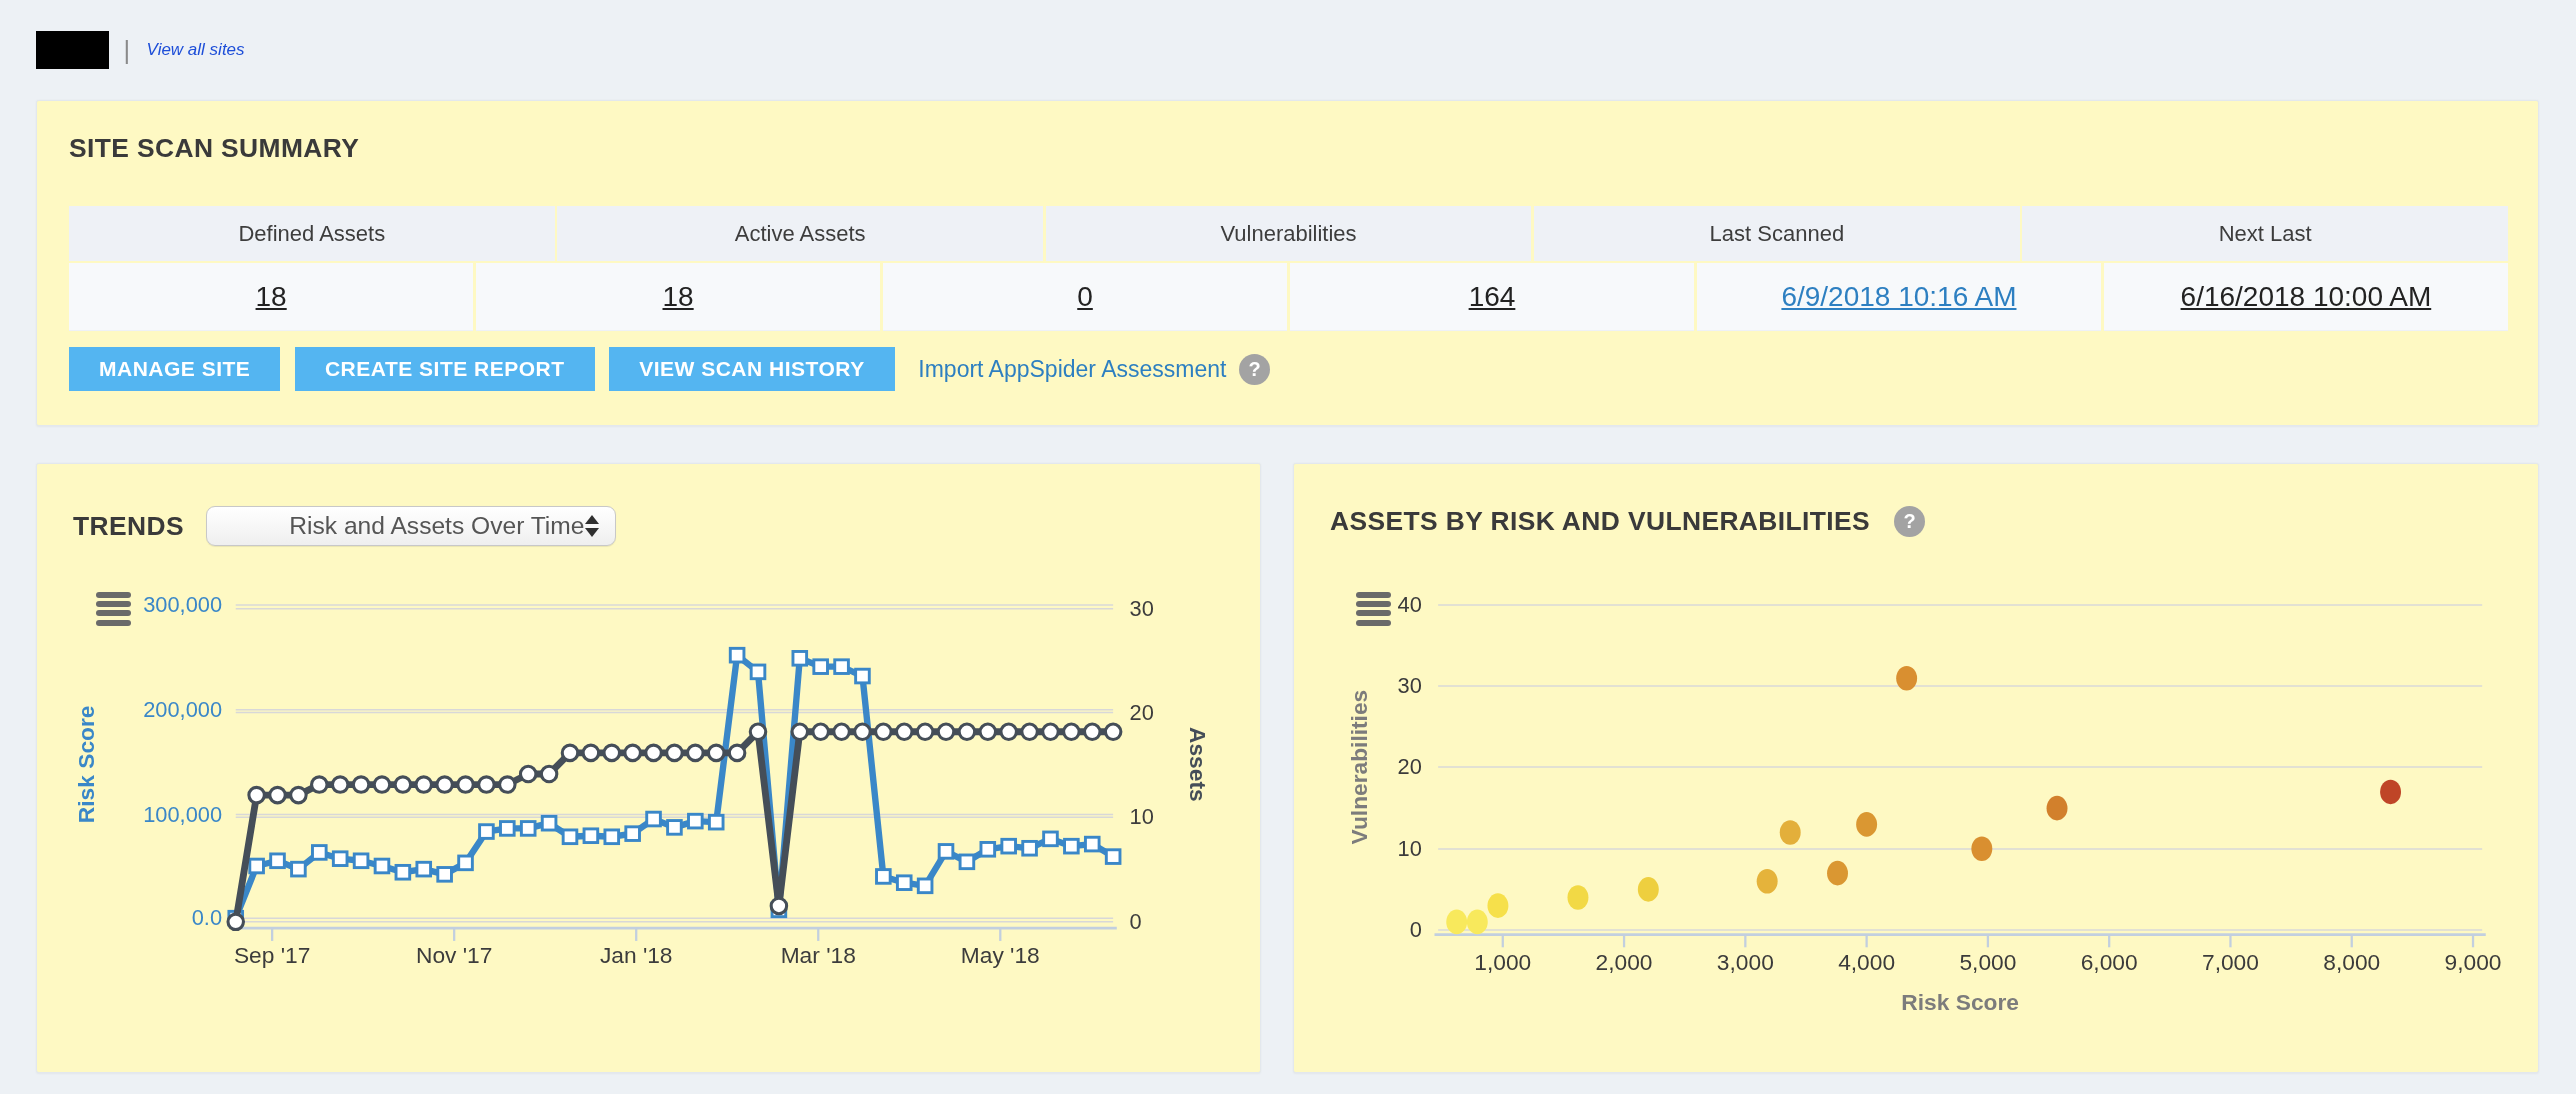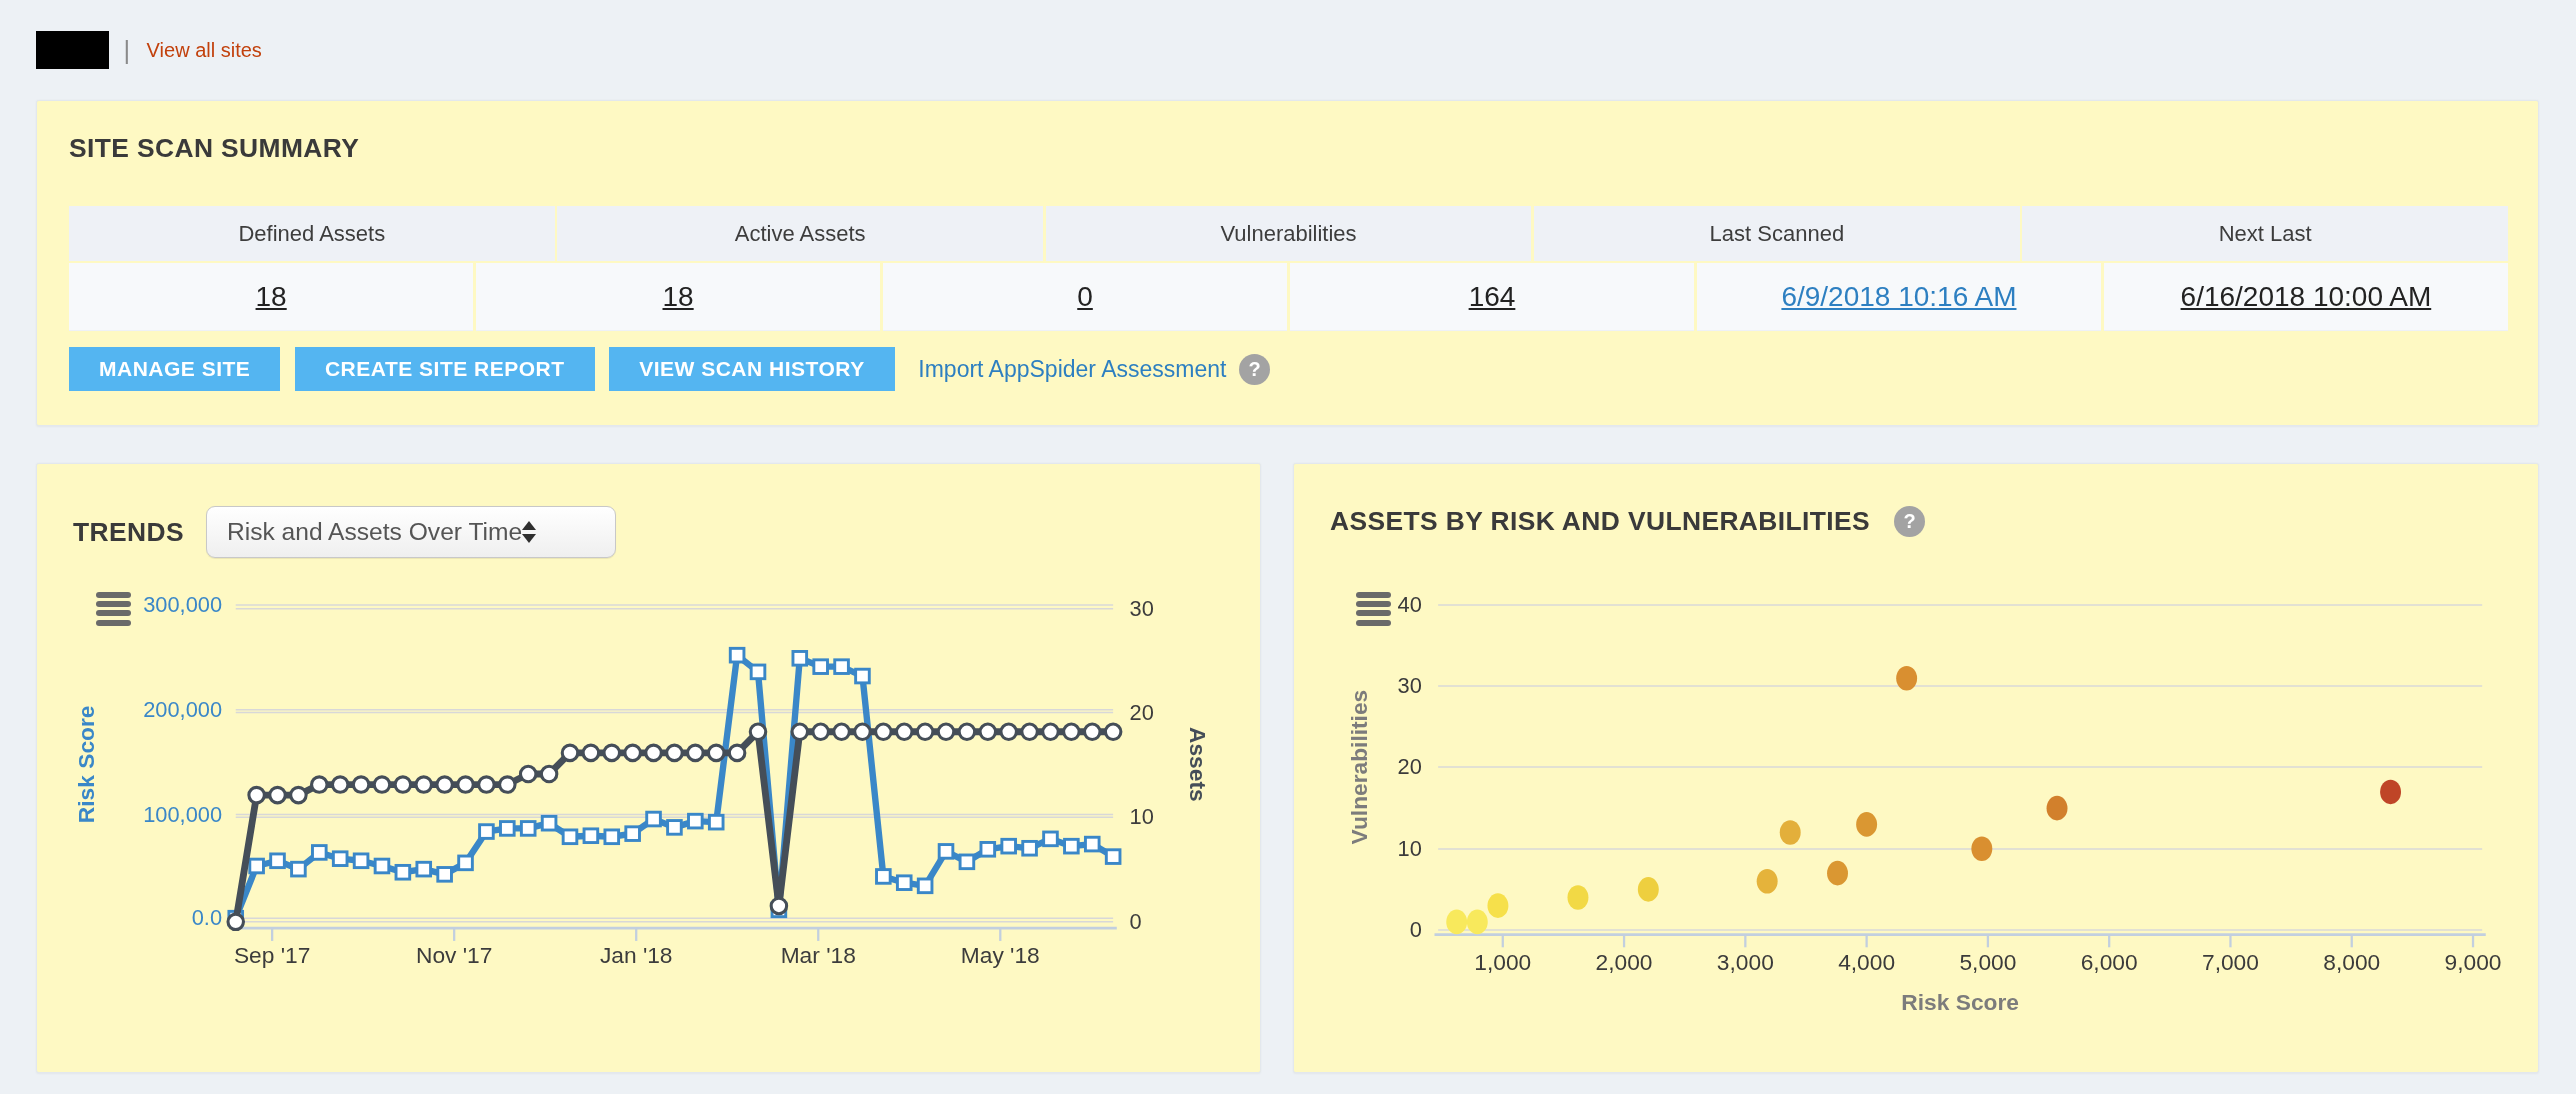--- a/index.html
+++ b/index.html
@@ -5,21 +5,21 @@
   html,body{margin:0;padding:0;}
   body{
     width:2576px;height:1095px;overflow:hidden;position:relative;
     background:#edf1f5;
     font-family:"Liberation Sans", sans-serif;
     -webkit-font-smoothing:antialiased;
   }
   .topbar{position:absolute;left:36px;top:31px;display:flex;align-items:center;}
   .redaction{width:73px;height:38px;background:#000;}
   .topbar .sep{color:#8a8a8a;font-size:25.5px;margin:0 16.4px 0 14.6px;}
-  .topbar a{color:#c2410c;font-size:20px;text-decoration:none;cursor:pointer;}
+  .topbar a{color:#1d4ed8;font-size:17px;text-decoration:none;cursor:pointer;font-style:italic;}
 
   .card{position:absolute;background:#fef9c3;border:0.9px solid #e3e8ed;border-radius:2.7px;
         box-shadow:0 0.9px 1.8px rgba(30,40,60,.05);}
   .card h2{margin:0;font-size:26.4px;font-weight:bold;color:#3a3a3a;letter-spacing:0.4px;}
 
   
   #summary-card{left:36px;top:100px;width:2501px;height:324px;}
   #summary-card .inner{position:absolute;left:32px;right:32px;top:0;}
   #summary-card h2{position:absolute;top:32px;left:0;}
   .scan-table{position:absolute;top:105px;left:0;width:2439px;}
@@ -37,24 +37,24 @@
        font-family:"Liberation Sans",sans-serif;letter-spacing:0.5px;cursor:pointer;}
   .import-link{color:#2d7fc1;font-size:23px;text-decoration:none;margin:0 12.8px 0 9px;cursor:pointer;}
   .help{width:31px;height:31px;border-radius:50%;background:#a3a3a3;color:#fff;
         display:inline-flex;align-items:center;justify-content:center;
         font-size:20px;font-weight:bold;cursor:pointer;flex:0 0 auto;}
 
   
   #trends-card{left:36px;top:463px;width:1223px;height:608px;}
   #scatter-card{left:1293px;top:463px;width:1244px;height:608px;}
   .chart-head{position:absolute;left:36px;top:42px;display:flex;align-items:center;z-index:2;}
-  .select{margin-left:22px;width:410px;height:52px;border:0.9px solid #c8c8c8;border-radius:9px;
+  .select{margin-left:22px;width:410px;height:40px;border:0.9px solid #c8c8c8;border-radius:9px;
           background:linear-gradient(#ffffff,#efefef);
           box-shadow:0 0.9px 0.9px rgba(0,0,0,.08), inset 0 0.9px 0 #fff;
-          display:flex;align-items:center;justify-content:flex-start;
+          display:flex;align-items:center;justify-content:flex-end;
           padding:0 16.4px 0 20px;box-sizing:border-box;cursor:pointer;}
   .select .val{font-size:24.6px;color:#555;}
   .spin{display:flex;flex-direction:column;align-items:center;}
   .spin i{display:block;width:0;height:0;border-left:7.3px solid transparent;border-right:7.3px solid transparent;}
   .spin .up{border-bottom:9px solid #2f2f2f;margin-bottom:3.6px;}
   .spin .dn{border-top:9px solid #2f2f2f;}
   .chart-svg{position:absolute;left:0;top:0;}
   .burger{position:absolute;display:flex;flex-direction:column;cursor:pointer;z-index:3;}
   .burger span{display:block;width:35px;height:6px;border-radius:3.2px;background:#6a6a6a;margin-bottom:3.2px;}
   svg text{font-family:"Liberation Sans",sans-serif;}

